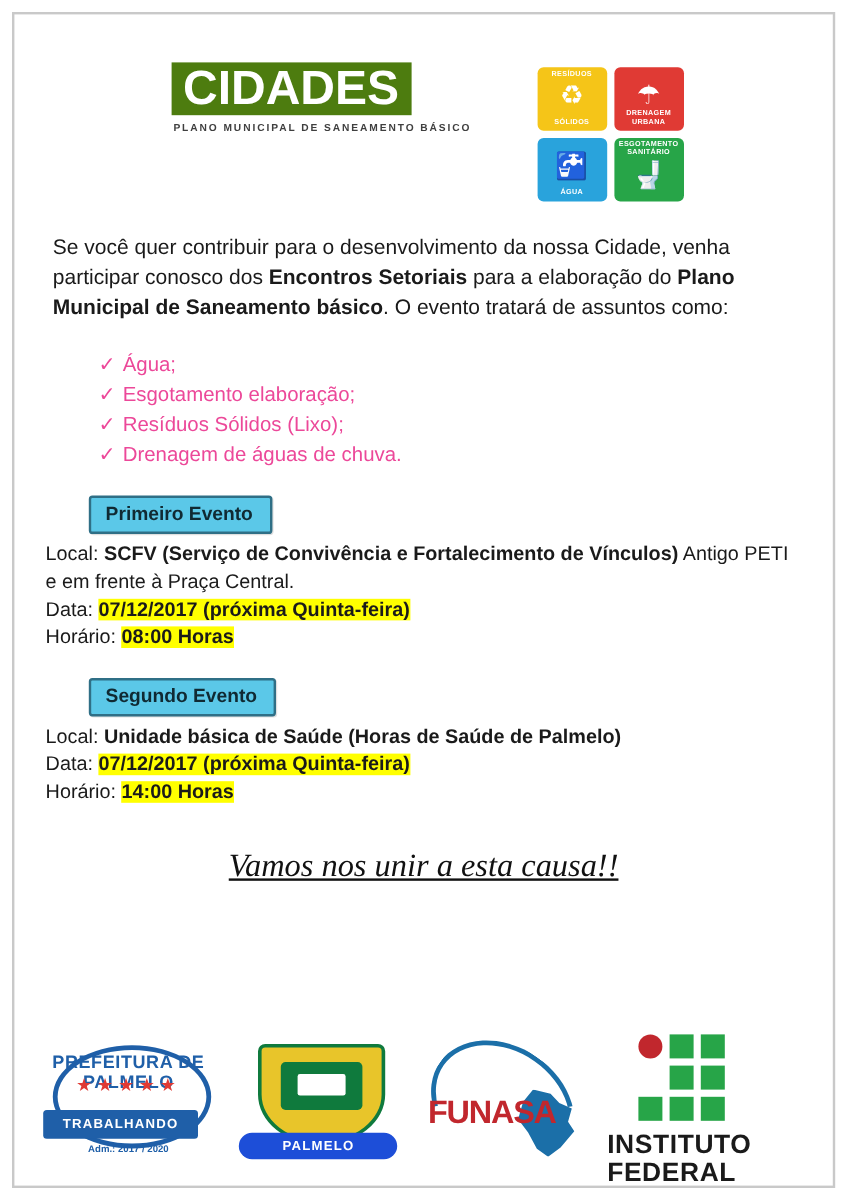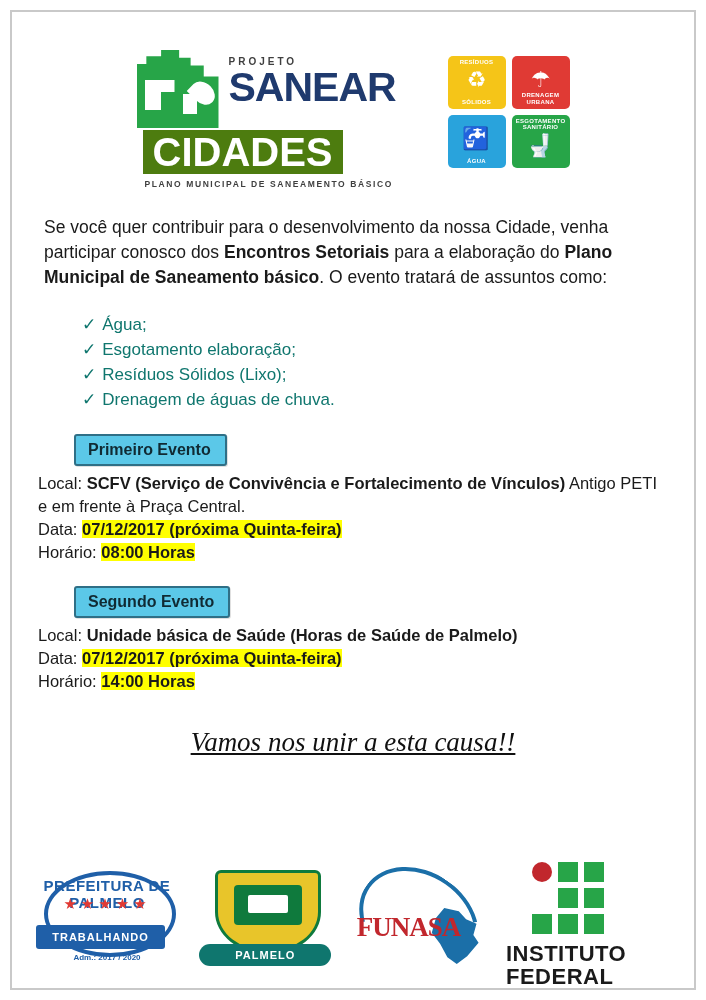--- a/index.html
+++ b/index.html
@@ -175,21 +175,21 @@
     color: #1a1a1a;
     padding: 0 6px;
   }
   .intro b { font-weight: bold; }
 
   .bullets {
     margin-top: 22px;
     padding-left: 44px;
     font-size: 17px;
     line-height: 25px;
-    color: #0f766e;
+    color: #ec4899;
   }
   .bullets div { white-space: nowrap; }
   .chk { margin-right: 6px; }
 
   
   .event-block { margin-top: 22px; }
   .event-title {
     display: inline-block;
     background: #5bc8e8;
     border: 2px solid #2f6f86;
@@ -308,21 +308,21 @@
     position: absolute;
     left: 14px; top: 10px;
     width: 40px; height: 18px;
     background: #ffffff;
     border-radius: 2px;
   }
   .brasao-ribbon {
     position: absolute;
     left: 0; top: 76px;
     width: 132px; height: 22px;
-    background: #0f766e;
+    background: #1d4ed8;
     border-radius: 11px;
     color: #ffffff;
     text-align: center;
     font-size: 11px;
     font-weight: bold;
     line-height: 22px;
     letter-spacing: 1px;
   }
 
   
@@ -337,21 +337,20 @@
     border-bottom-color: transparent;
     transform: rotate(35deg);
   }
   .funasa-text {
     position: absolute;
     left: 8px; top: 44px;
     font-size: 27px;
     font-weight: bold;
     color: #c1272d;
     letter-spacing: -1px;
-    font-family: Liberation Serif, serif;
   }
   .funasa-map {
     position: absolute;
     right: 8px; top: 40px;
     width: 52px; height: 56px;
     background: #1b6fa8;
     clip-path: polygon(30% 0%, 58% 6%, 72% 20%, 92% 28%, 86% 48%, 96% 62%,
                        74% 86%, 54% 100%, 36% 88%, 22% 64%, 6% 44%, 14% 18%);
   }
 
@@ -379,32 +378,20 @@
 </style>
 </head>
 <body>
 
 <div class="page">
   <div class="frame">
 
     <div class="header">
 
       <div class="logo-sanear">
-        <div class="logo-top">
-          <div class="logo-mark">
-            <div class="mark-green"></div>
-            <div class="mark-cut"></div>
-            <div class="mark-cut2"></div>
-            <div class="mark-drop"></div>
-          </div>
-          <div class="logo-words">
-            <div class="w-projeto">PROJETO</div>
-            <div class="w-sanear">SANEAR</div>
-          </div>
-        </div>
         <div class="logo-cidades">CIDADES</div>
         <div class="logo-sub">PLANO MUNICIPAL DE SANEAMENTO BÁSICO</div>
       </div>
 
       <div class="icon-grid">
         <div class="ic ic-yellow">
           <div class="cap-top">RESÍDUOS</div>
           <div class="glyph">♻</div>
           <div class="cap-bot">SÓLIDOS</div>
         </div>

